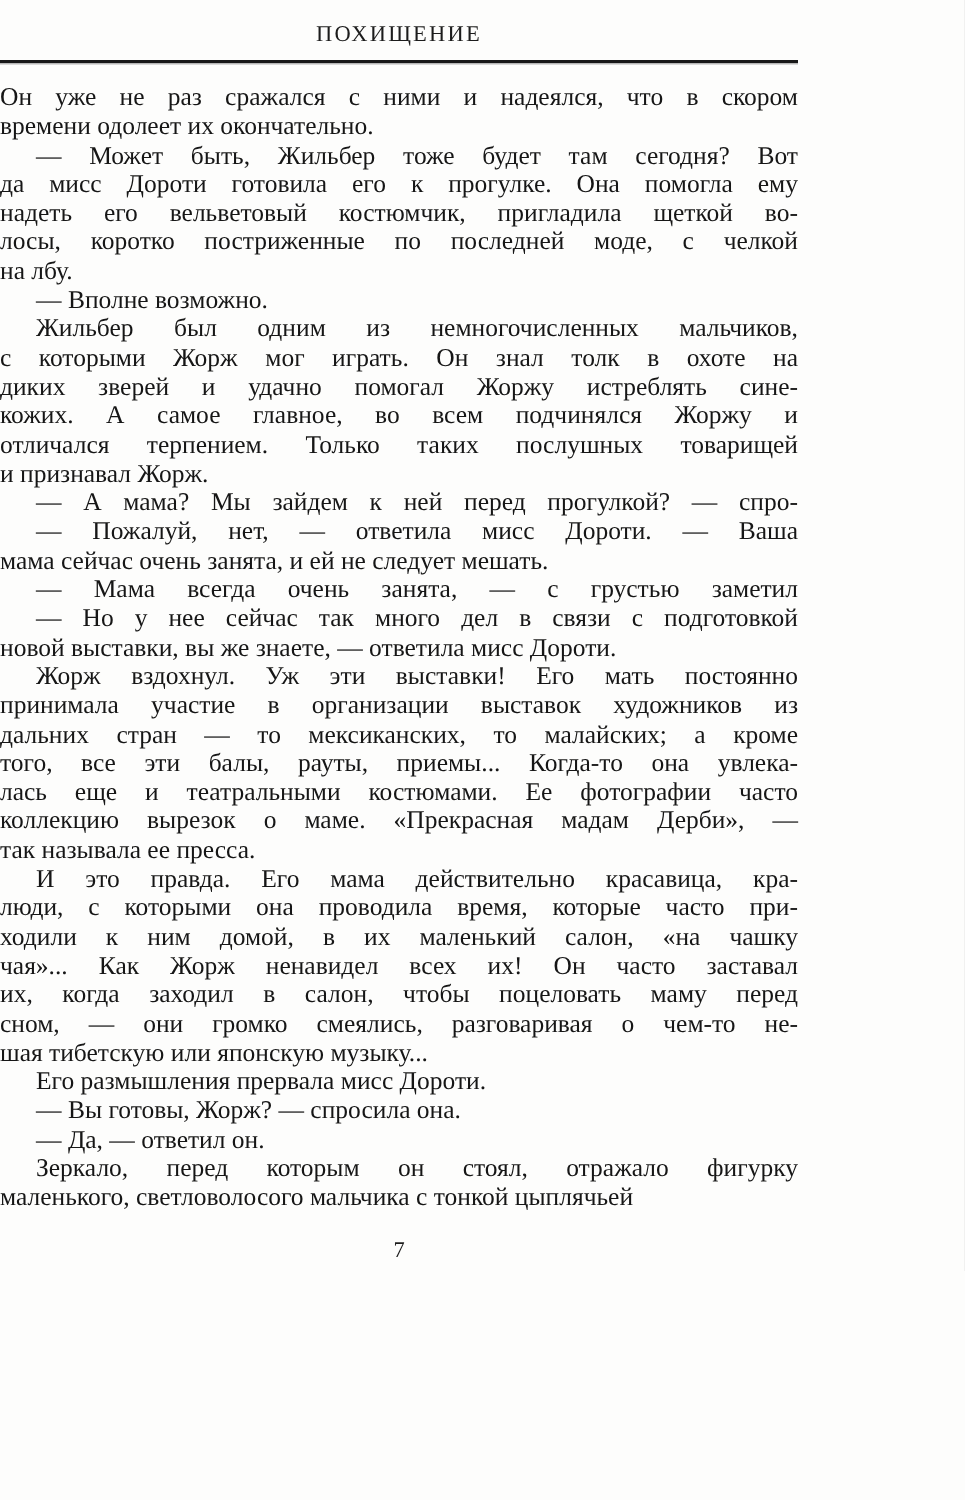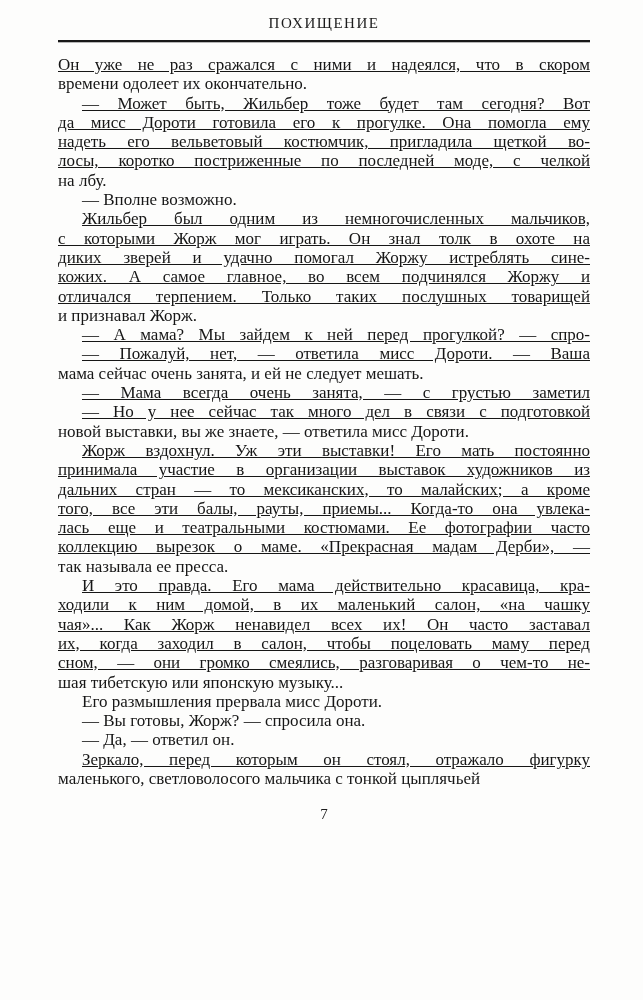--- a/index.html
+++ b/index.html
@@ -13,21 +13,20 @@
     height: 1000px;
     margin: 0 auto;
     background: #fdfdfc;
     color: #141414;
     font-family: "Liberation Serif", "DejaVu Serif", serif;
     overflow: hidden;
     box-sizing: border-box;
     padding-top: 15px;
   }
   .textcol {
-    margin-left: 58px;
     width: 532px;
   }
   .running-head {
     text-align: center;
     font-size: 15px;
     letter-spacing: 1.5px;
     line-height: 17px;
     color: #1c1c1c;
   }
   .header-rule {
@@ -41,21 +40,20 @@
     font-size: 17px;
     line-height: 19.3px;
     color: #161616;
   }
   .line {
     text-align: justify;
     white-space: normal;
   }
   .line.full {
     text-align-last: justify;
-    text-decoration: underline;
   }
   .line.last {
     text-align-last: left;
   }
   .line.indent {
     padding-left: 24px;
   }
   .page-number {
     margin-top: 18px;
     text-align: center;
@@ -92,20 +90,21 @@
         <div class="line full indent">— Но у нее сейчас так много дел в связи с подготовкой</div>
         <div class="line last">новой выставки, вы же знаете, — ответила мисс Дороти.</div>
         <div class="line full indent">Жорж вздохнул. Уж эти выставки! Его мать постоянно</div>
         <div class="line full">принимала участие в организации выставок художников из</div>
         <div class="line full">дальних стран — то мексиканских, то малайских; а кроме</div>
         <div class="line full">того, все эти балы, рауты, приемы... Когда-то она увлека-</div>
         <div class="line full">лась еще и театральными костюмами. Ее фотографии часто</div>
         <div class="line full">коллекцию вырезок о маме. «Прекрасная мадам Дерби», —</div>
         <div class="line last">так называла ее пресса.</div>
         <div class="line full indent">И это правда. Его мама действительно красавица, кра-</div>
+        <div class="line full">люди, с которыми она проводила время, которые часто при-</div>
         <div class="line full">ходили к ним домой, в их маленький салон, «на чашку</div>
         <div class="line full">чая»... Как Жорж ненавидел всех их! Он часто заставал</div>
         <div class="line full">их, когда заходил в салон, чтобы поцеловать маму перед</div>
         <div class="line full">сном, — они громко смеялись, разговаривая о чем-то не-</div>
         <div class="line last">шая тибетскую или японскую музыку...</div>
         <div class="line last indent">Его размышления прервала мисс Дороти.</div>
         <div class="line last indent">— Вы готовы, Жорж? — спросила она.</div>
         <div class="line last indent">— Да, — ответил он.</div>
         <div class="line full indent">Зеркало, перед которым он стоял, отражало фигурку</div>
         <div class="line last">маленького, светловолосого мальчика с тонкой цыплячьей</div>

